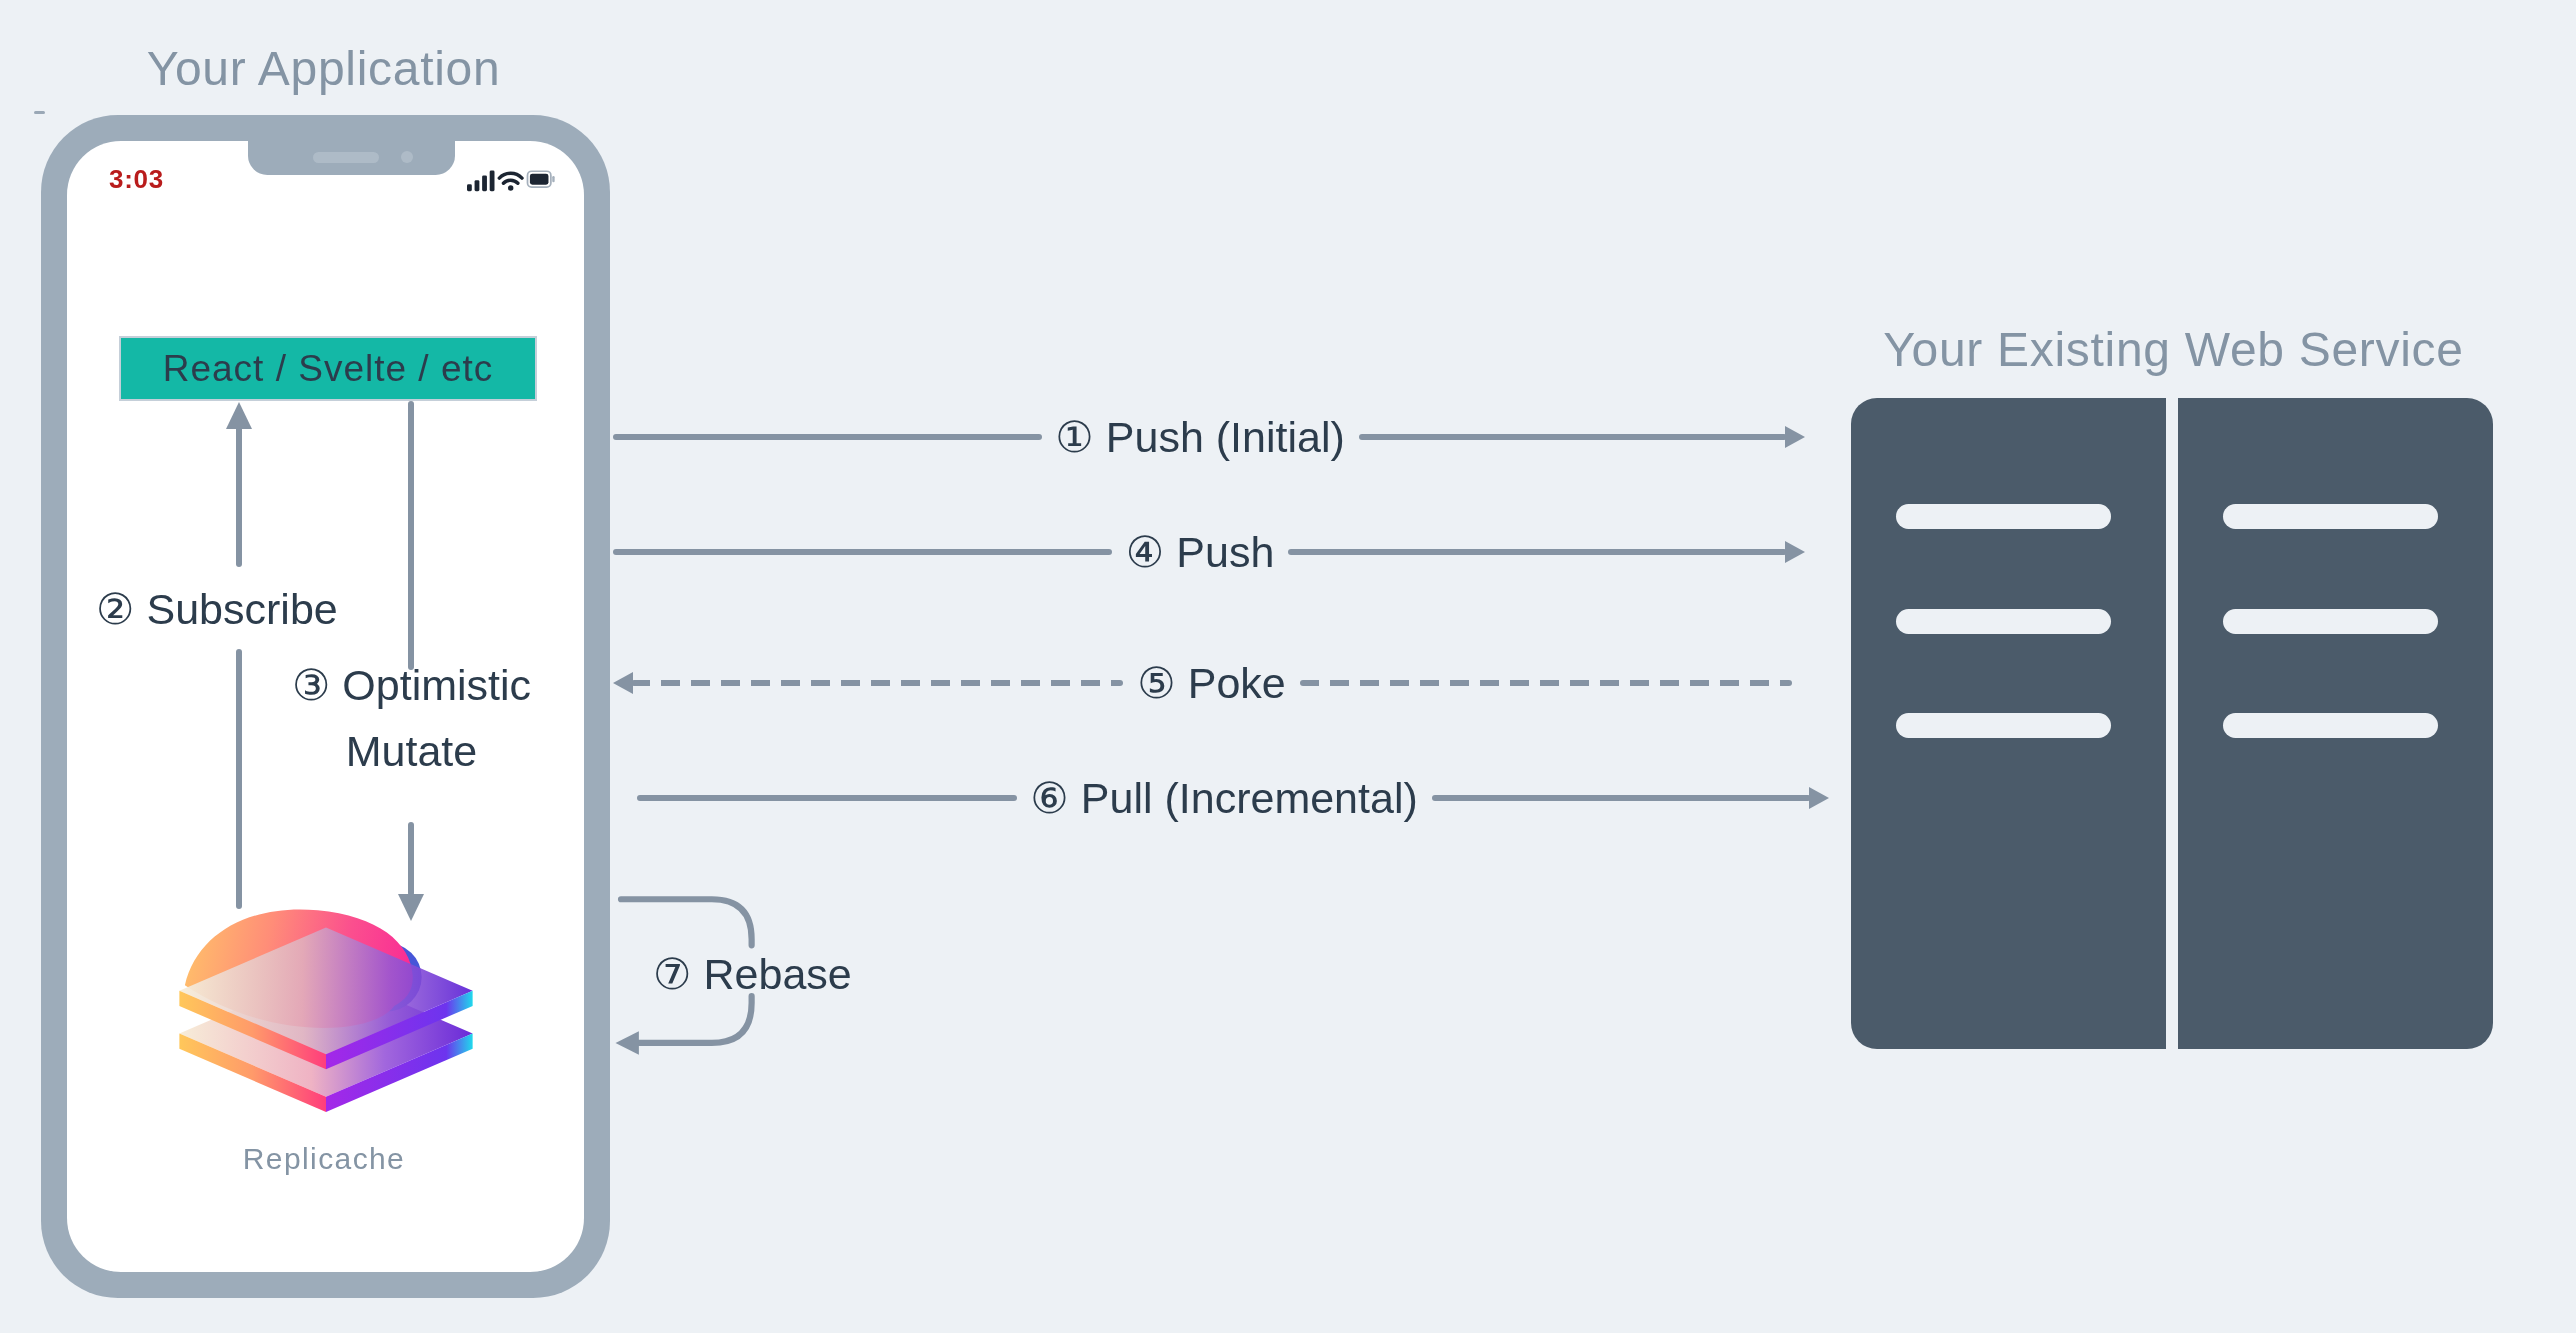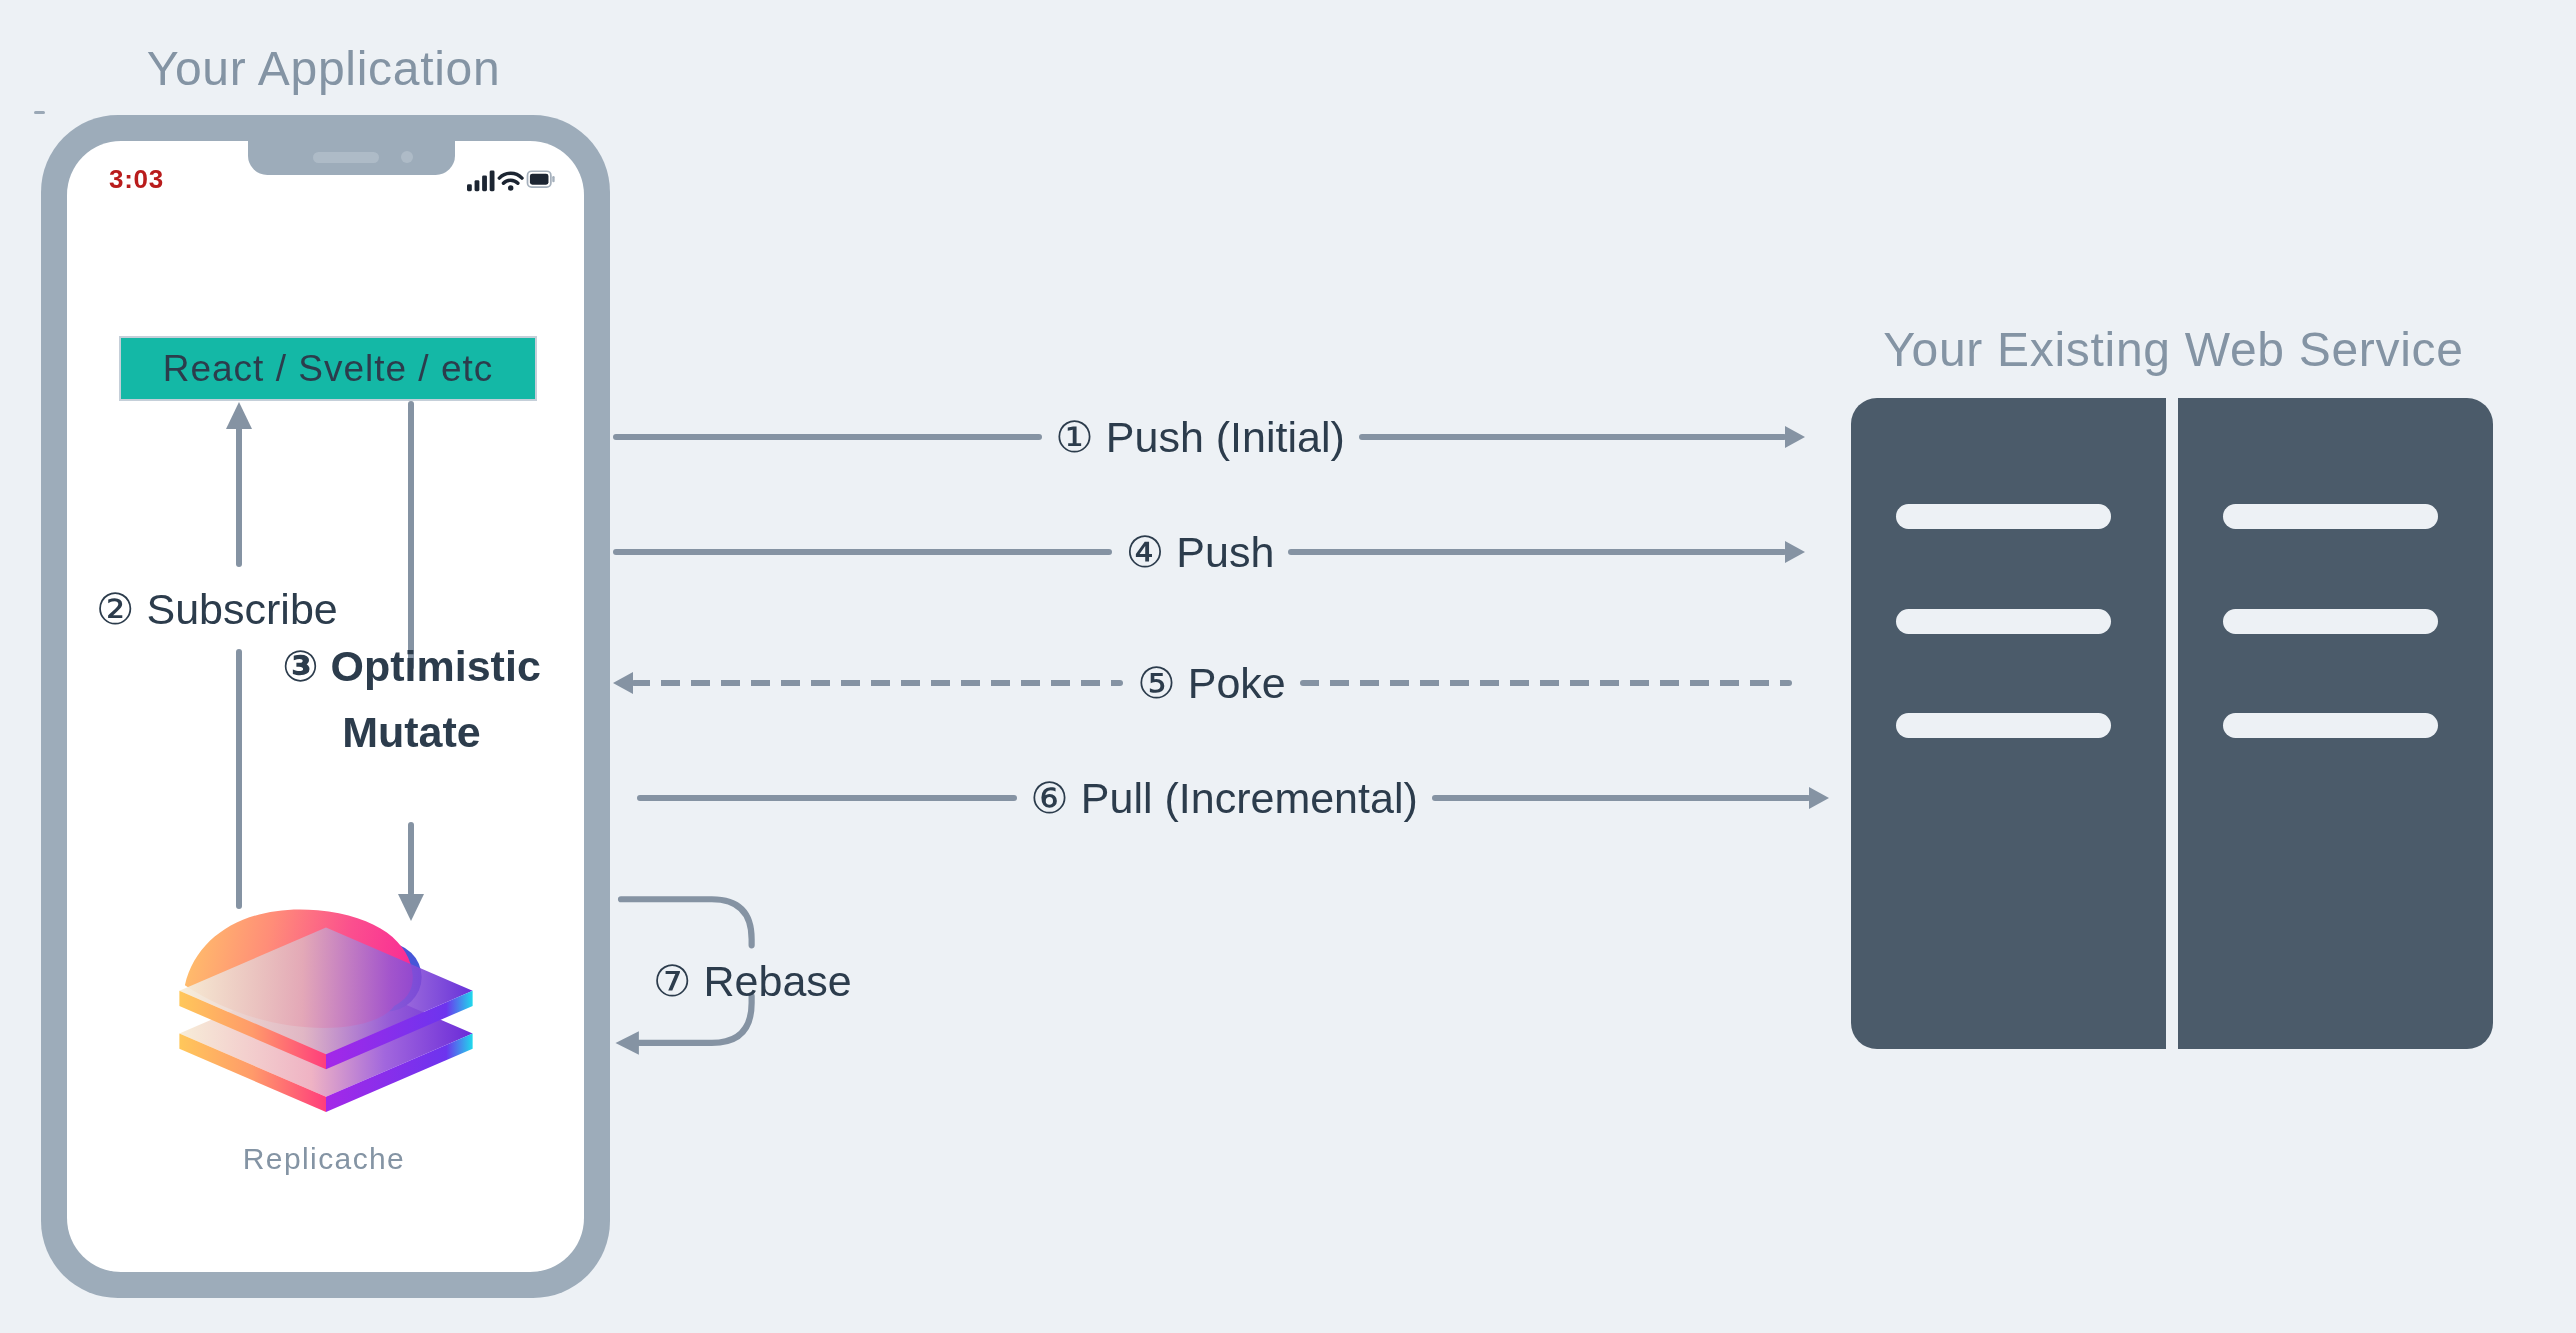--- a/index.html
+++ b/index.html
@@ -95,21 +95,21 @@
     border-left:20.7px solid #8593a3;margin-left:-2.1px;
   }
   .arr-left{
     flex:0 0 auto;width:0;height:0;
     border-top:11px solid transparent;border-bottom:11px solid transparent;
     border-right:20.7px solid #8593a3;margin-right:-2.1px;
   }
 
   .rebase-label{
     position:absolute;left:653px;top:949px;
-    font-size:43px;font-weight:500;color:#2c3c4c;white-space:nowrap;margin-top:7px;
+    font-size:43px;font-weight:500;color:#2c3c4c;white-space:nowrap;
   }
 
   
   .server{
     position:absolute;top:398px;height:651px;width:315px;background:#4b5b6a;
   }
   .server.left{left:1851px;border-radius:26px 0 0 26px;}
   .server.right{left:2178px;border-radius:0 26px 26px 0;}
   .slot{
     position:absolute;left:45px;width:215px;height:25px;
@@ -166,21 +166,21 @@
   </div>
 
   <div class="varrow-up" style="left:226px;top:402px;"></div>
   <div class="vline" style="left:236px;top:413px;height:154px;"></div>
   <div class="vline" style="left:236px;top:649px;height:260px;"></div>
   <div class="flow-label" style="left:96px;top:584px;">② Subscribe</div>
 
   <div class="vline" style="left:408px;top:401px;height:269px;"></div>
   <div class="vline" style="left:408px;top:822px;height:74px;"></div>
   <div class="varrow-down" style="left:398px;top:894px;"></div>
-  <div class="flow-label center2" style="left:273px;top:633px;width:277px;font-weight:bold;">
+  <div class="flow-label center2" style="left:273px;top:652px;width:277px;">
     <span>③ Optimistic</span><br>
     <span>Mutate</span>
   </div>
 
   <svg style="position:absolute;left:178px;top:908px;" width="296" height="207" viewBox="0 0 430 300">
     <defs>
       <linearGradient id="gBlob" x1="0" y1="0.4" x2="1" y2="0.5">
         <stop offset="0" stop-color="#ffbe6a"></stop>
         <stop offset="0.35" stop-color="#ff8d78"></stop>
         <stop offset="0.7" stop-color="#fb4f8e"></stop>

